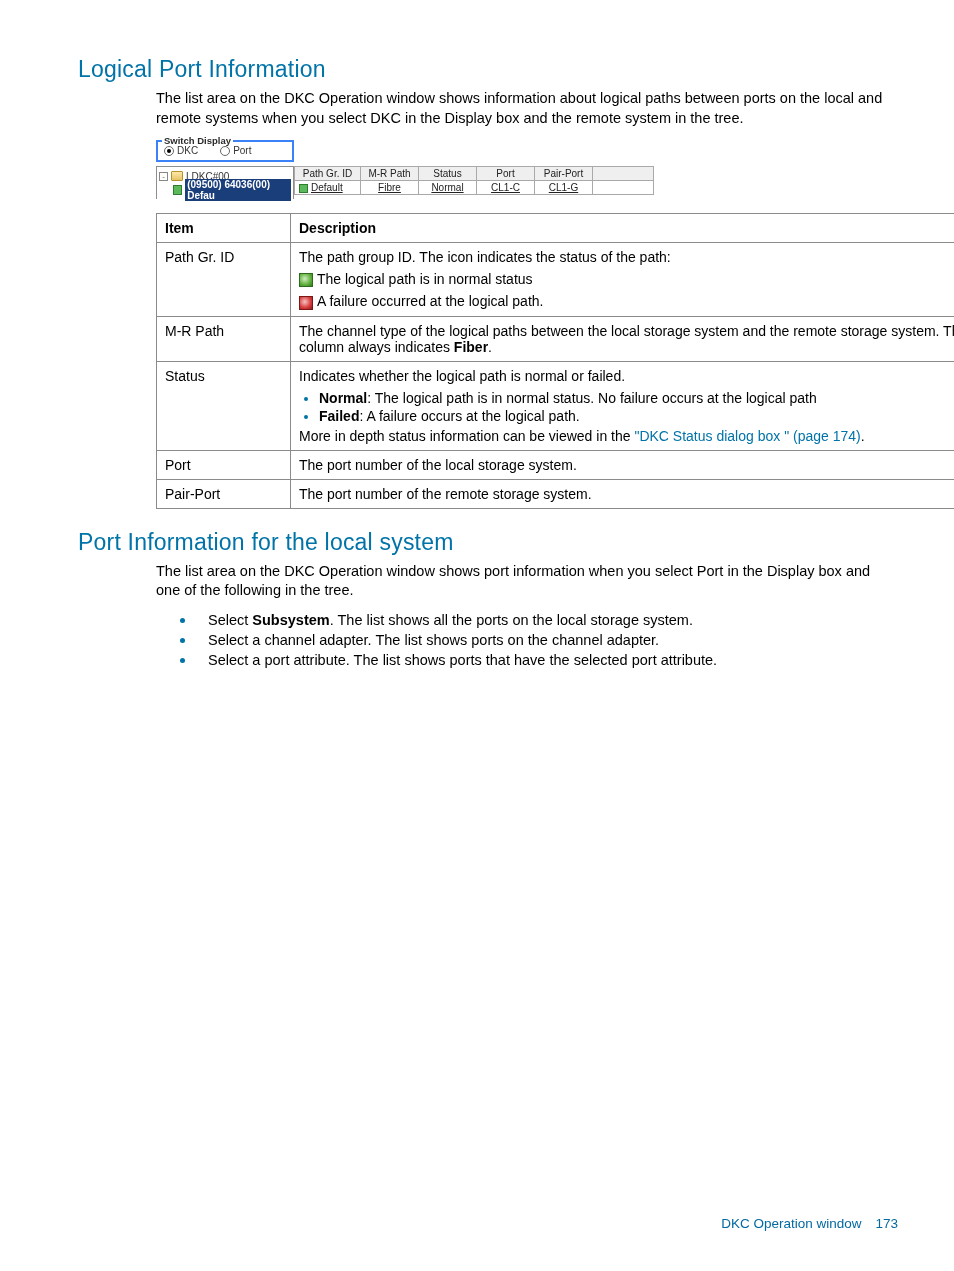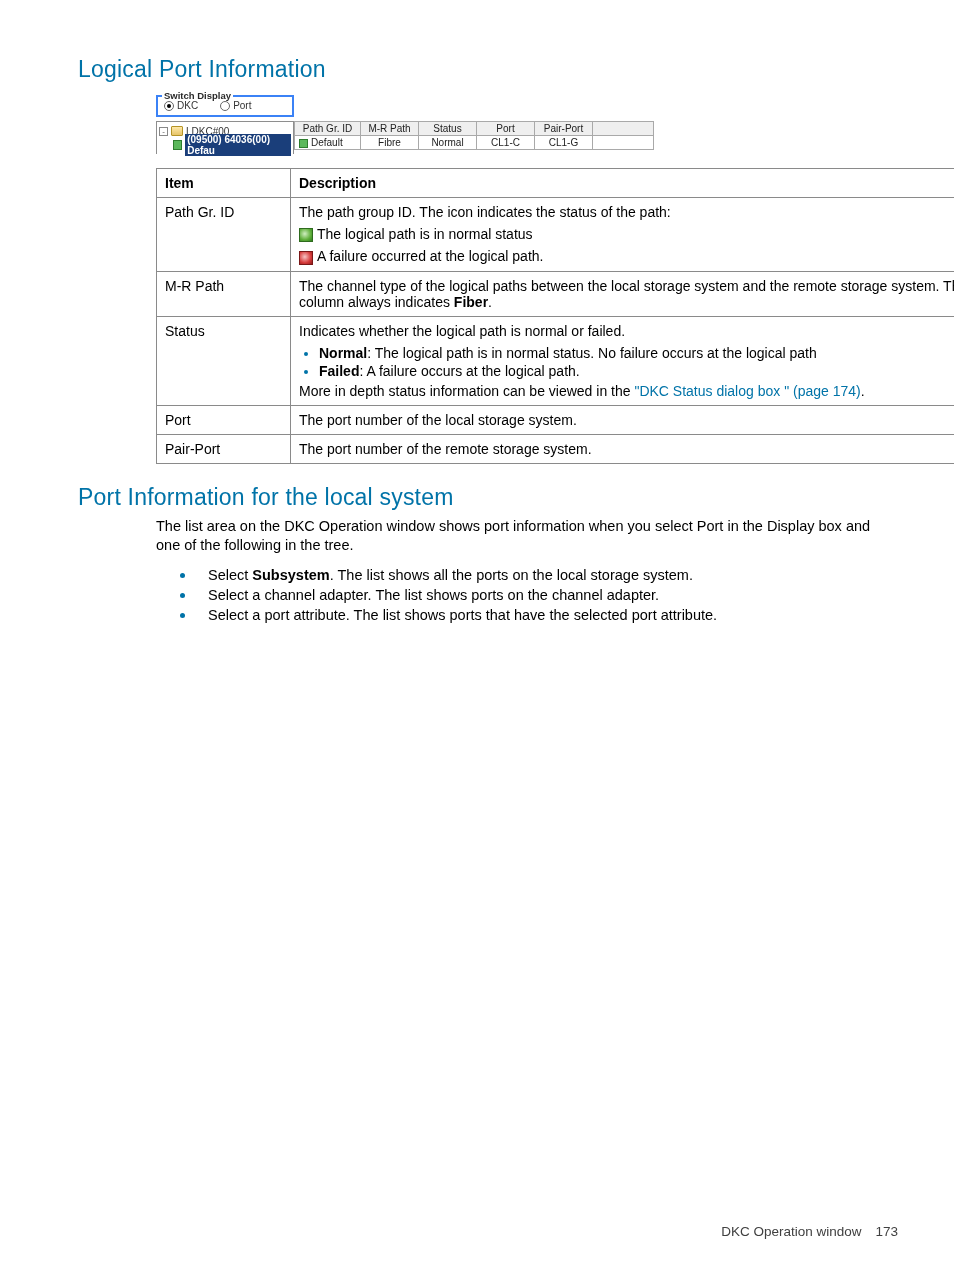--- a/index.html
+++ b/index.html
@@ -111,20 +111,21 @@
     height: 14px;
     color:#222;
   }
   .fig-grid td {
     border: 1px solid #a9a9a9;
     font-size: 10px;
     text-align: center;
     padding: 1px 2px;
     height: 14px;
     color:#222;
+    text-decoration:underline;
   }
   .fig-grid td.left { text-align:left; padding-left:4px; }
   .cell-icon { width:9px; height:9px; background:#5bb85b; border:1px solid #2e7d2e; display:inline-block; vertical-align:middle; margin-right:3px;}
   
   table.desc {
     border-collapse: collapse;
     width: 850px;
     margin: 12px 0 20px 0;
     font-size: 14px;
   }
@@ -155,35 +156,36 @@
   ul.port-list {
     margin: 6px 0 0 0;
     padding-left: 40px;
     list-style: disc;
   }
   ul.port-list li { font-size: 14.5px; margin: 3px 0; padding-left: 12px;}
   ul.port-list li::marker { color:#0073a8; font-size:16px;}
   a.xref { color:#0073a8; text-decoration:none; }
   .footer {
     position: absolute;
-    bottom: 32px;
+    bottom: 40px;
     right: 56px;
     font-size: 13.5px;
-    color:#404040;
+    color:#0369a1;
   }
   .footer .pgnum { margin-left: 14px; }
 </style>
 </head>
 <body>
 
 <div class="page">
 
   <h2 class="section-head">Logical Port Information</h2>
 
   <div class="body-indent">
+    <p>The list area on the DKC Operation window shows information about logical paths between ports on the local and remote systems when you select DKC in the Display box and the remote system in the tree.</p>
 
     <div class="figure">
       <div class="fig-switch-fieldset">
         <span class="legend">Switch Display</span>
         <div class="fig-radio-row">
           <span class="fig-radio">
             <span class="radio-dot sel"></span>
             <span>DKC</span>
           </span>
           <span class="fig-radio">

